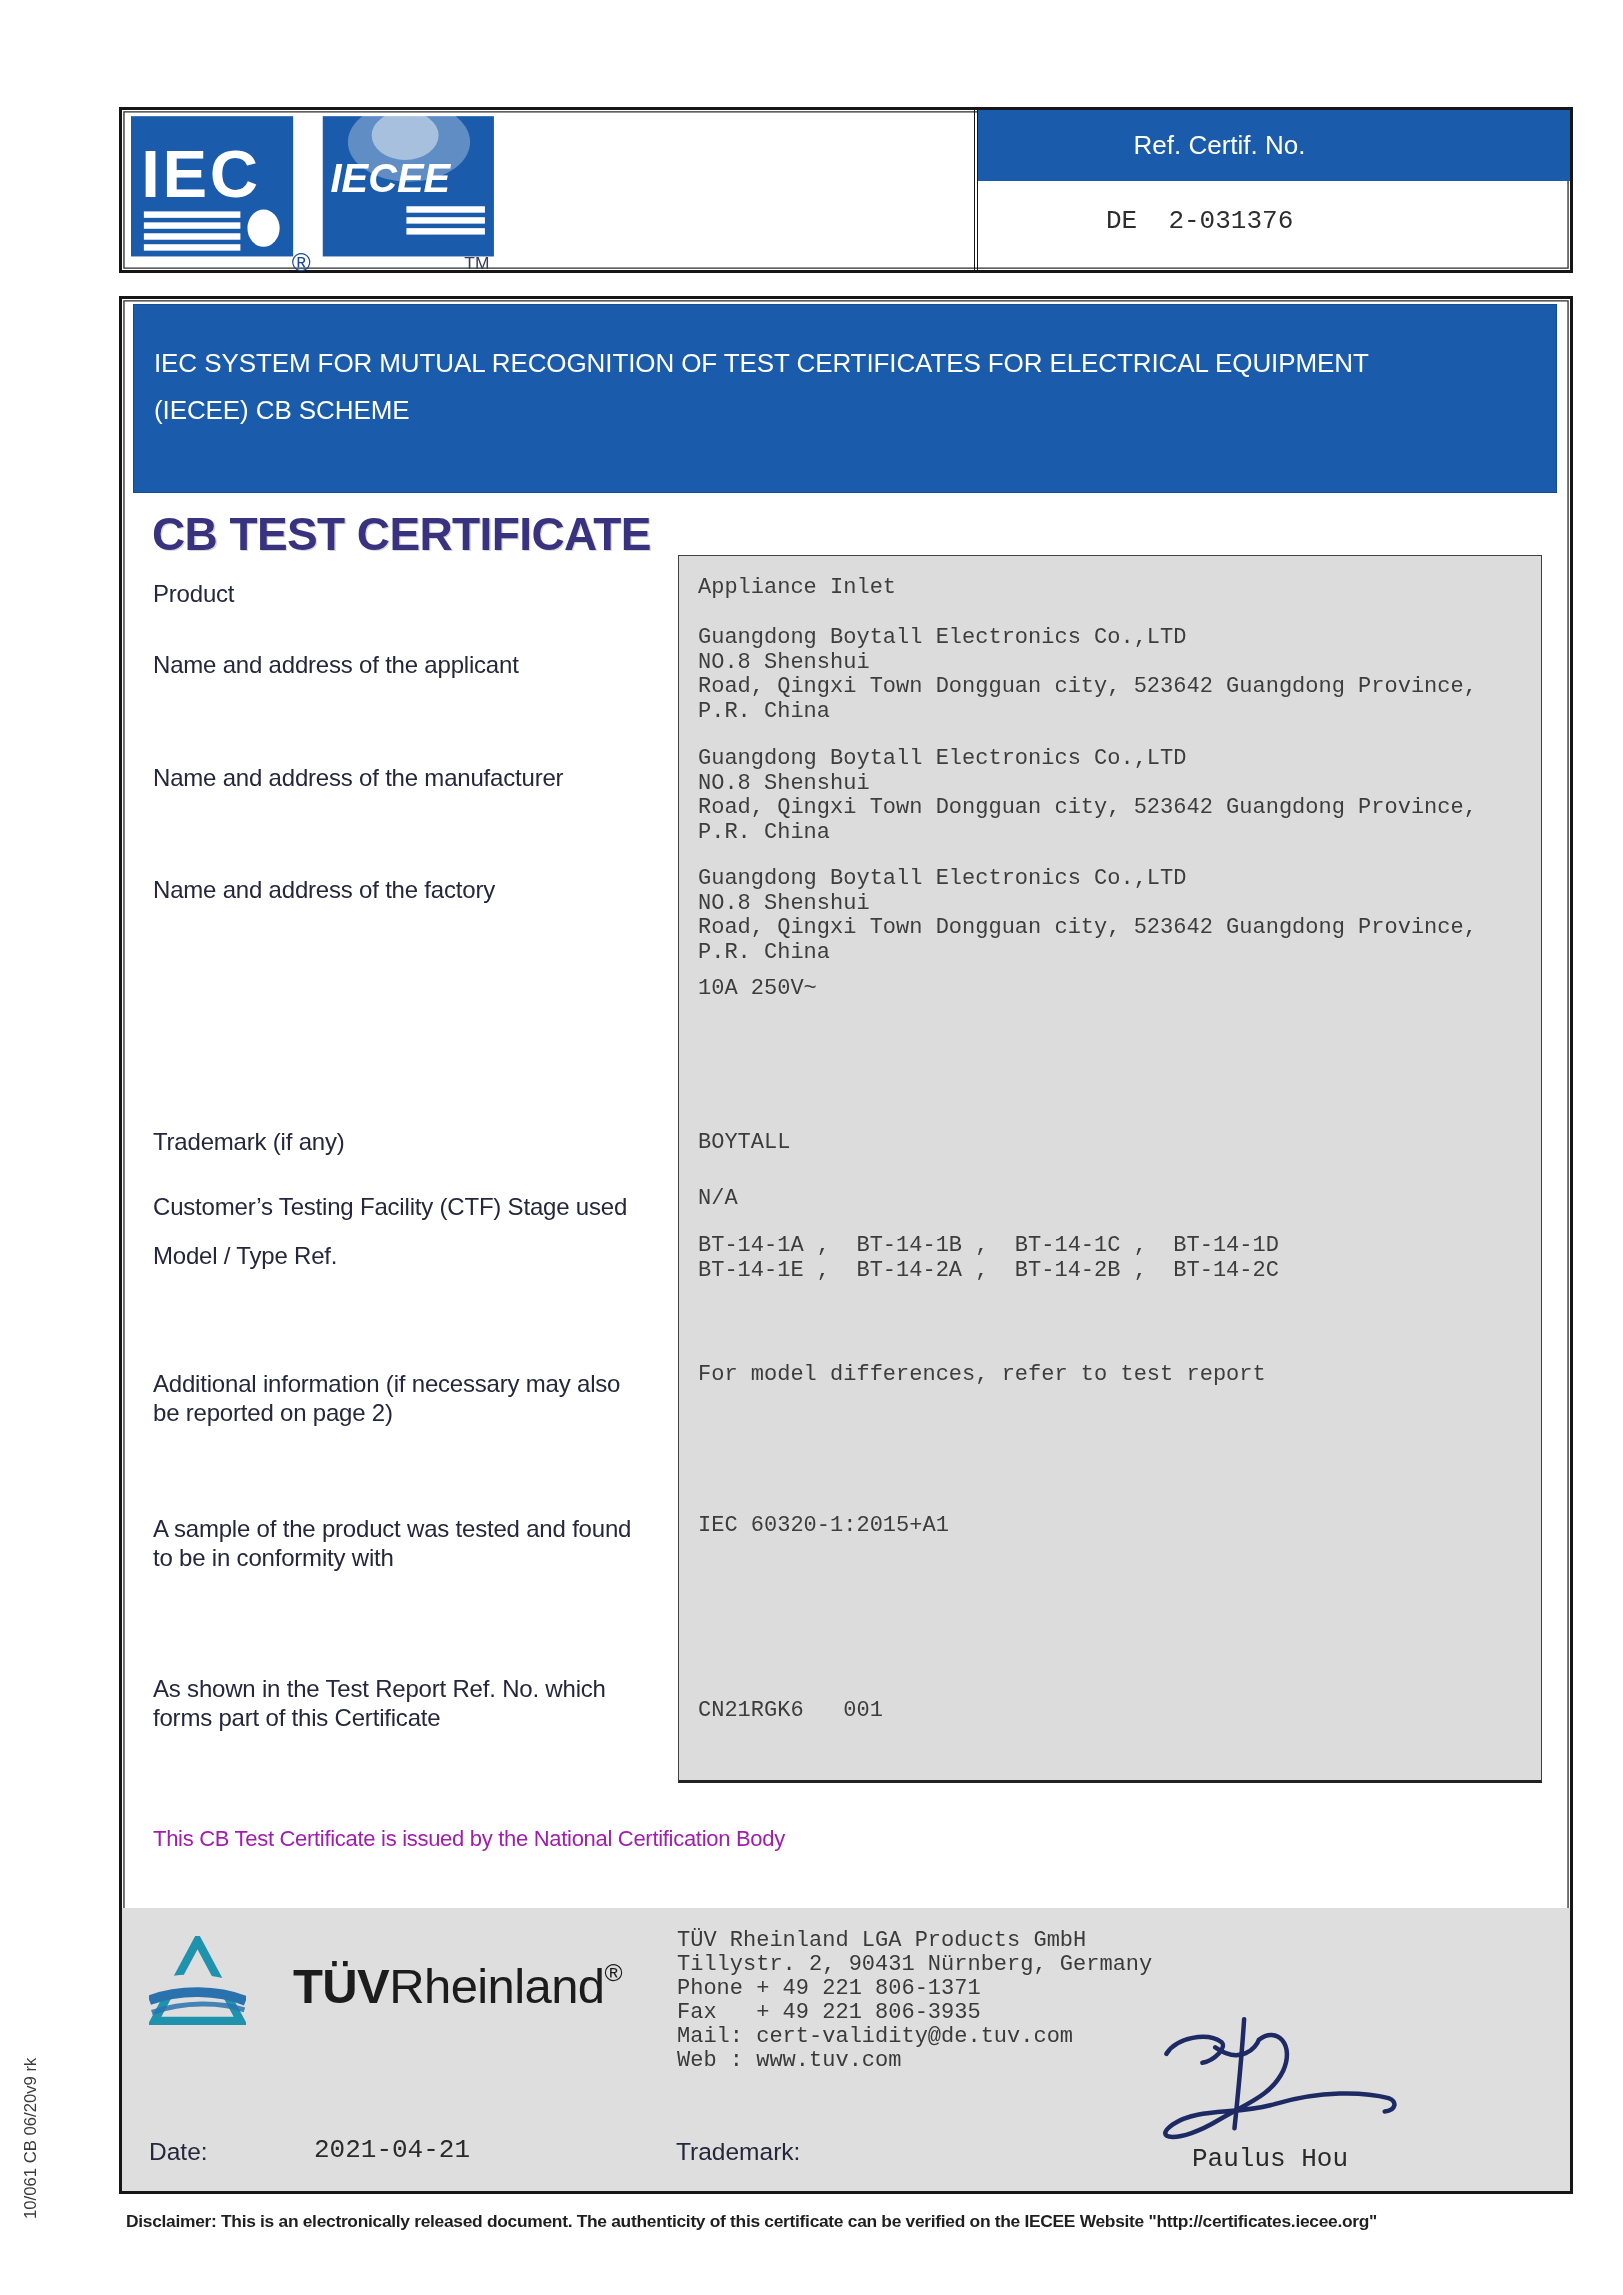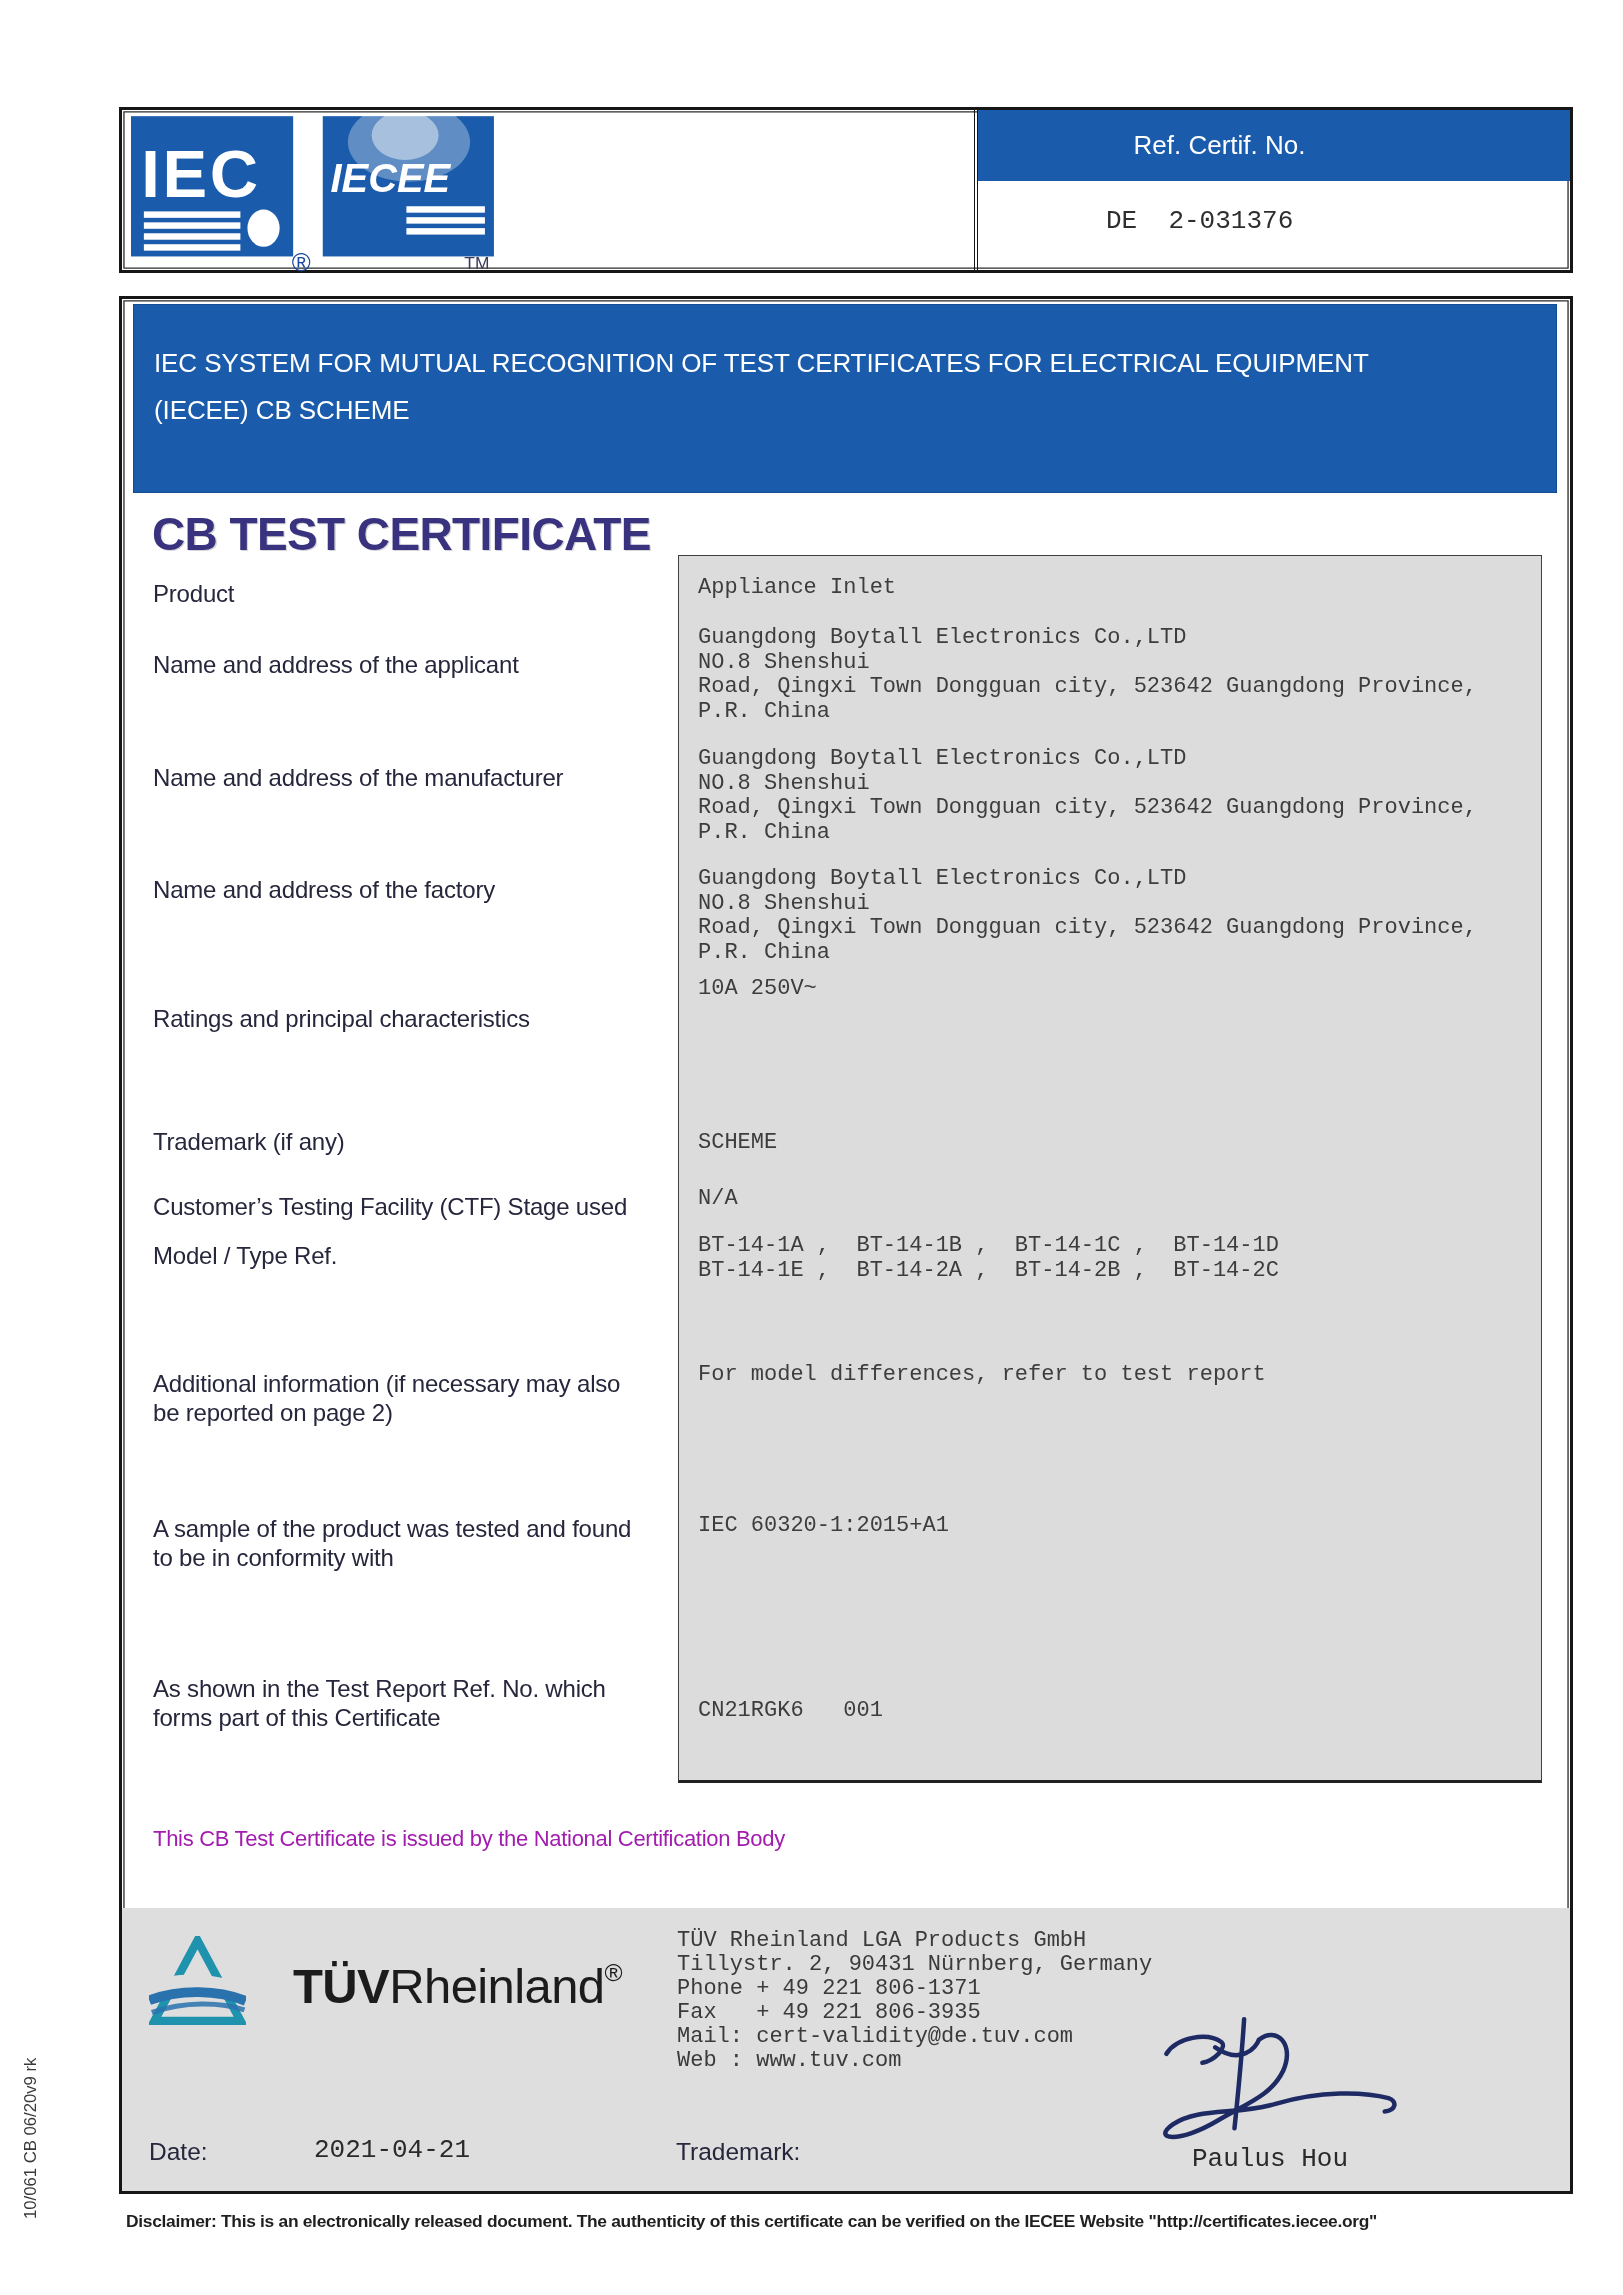--- a/index.html
+++ b/index.html
@@ -101,21 +101,20 @@
   </div>
 
   <div class="doc-title">CB TEST CERTIFICATE</div>
 
   <div class="value-panel"></div>
 
   <div class="field-label" style="top:650px">Name and address of the applicant</div>
   <div class="field-label" style="top:579px">Product</div>
   <div class="field-label" style="top:763px">Name and address of the manufacturer</div>
   <div class="field-label" style="top:875px">Name and address of the factory</div>
-  <div class="field-label" style="top:1004px">Ratings and principal characteristics</div>
   <div class="field-label" style="top:1127px">Trademark (if any)</div>
   <div class="field-label" style="top:1192px;width:528px">Customer’s Testing Facility (CTF) Stage used</div>
   <div class="field-label" style="top:1241px">Model / Type Ref.</div>
   <div class="field-label" style="top:1369px;width:483px">Additional information (if necessary may also be reported on page 2)</div>
   <div class="field-label" style="top:1514px;width:483px">A sample of the product was tested and found to be in conformity with</div>
   <div class="field-label" style="top:1674px;width:508px">As shown in the Test Report Ref. No. which forms part of this Certificate</div>
 
   <div class="field-value" style="top:576px">Appliance Inlet</div>
   <div class="field-value" style="top:626px">Guangdong Boytall Electronics Co.,LTD
 NO.8 Shenshui
@@ -123,21 +122,21 @@
 P.R. China</div>
   <div class="field-value" style="top:747px">Guangdong Boytall Electronics Co.,LTD
 NO.8 Shenshui
 Road, Qingxi Town Dongguan city, 523642 Guangdong Province,
 P.R. China</div>
   <div class="field-value" style="top:867px">Guangdong Boytall Electronics Co.,LTD
 NO.8 Shenshui
 Road, Qingxi Town Dongguan city, 523642 Guangdong Province,
 P.R. China</div>
   <div class="field-value" style="top:977px">10A 250V~</div>
-  <div class="field-value" style="top:1131px">SCHEME</div>
+  <div class="field-value" style="top:1131px">BOYTALL</div>
   <div class="field-value" style="top:1187px">N/A</div>
   <div class="field-value" style="top:1234px">BT-14-1A ,  BT-14-1B ,  BT-14-1C ,  BT-14-1D
 BT-14-1E ,  BT-14-2A ,  BT-14-2B ,  BT-14-2C</div>
   <div class="field-value" style="top:1363px">For model differences, refer to test report</div>
   <div class="field-value" style="top:1514px">IEC 60320-1:2015+A1</div>
   <div class="field-value" style="top:1699px">CN21RGK6   001</div>
 
   <div class="issued">This CB Test Certificate is issued by the National Certification Body</div>
 
   <div class="footer-band"></div>

